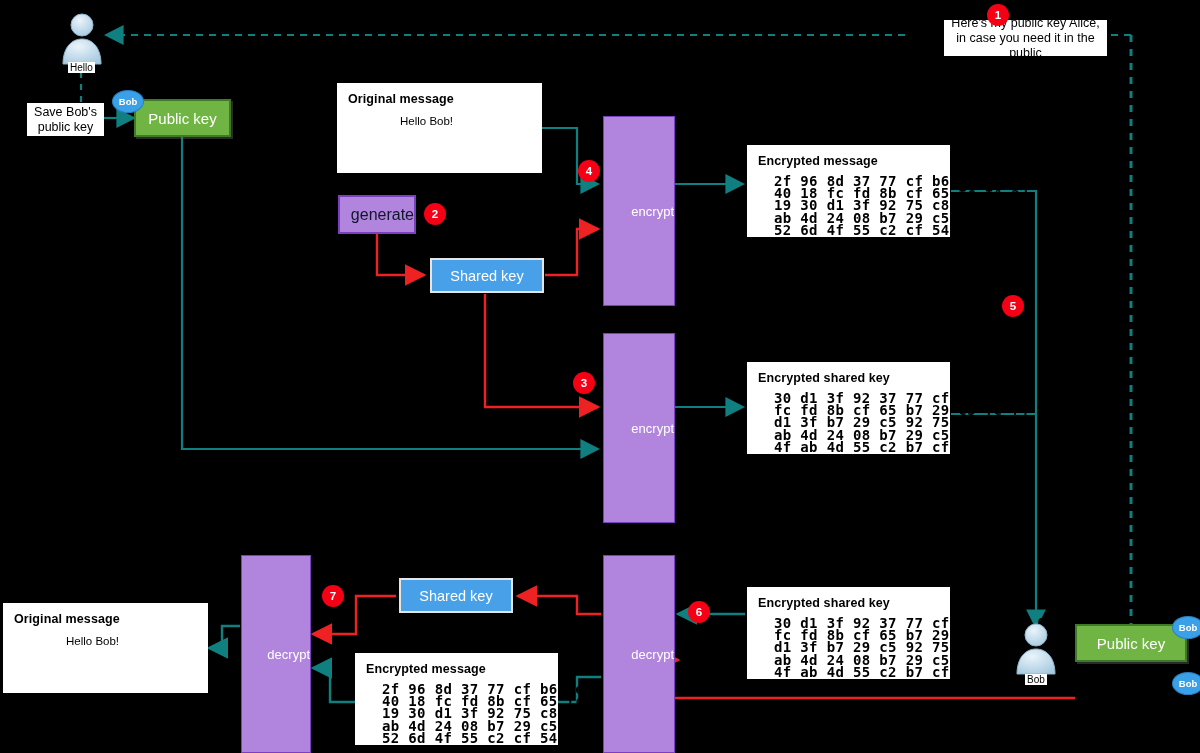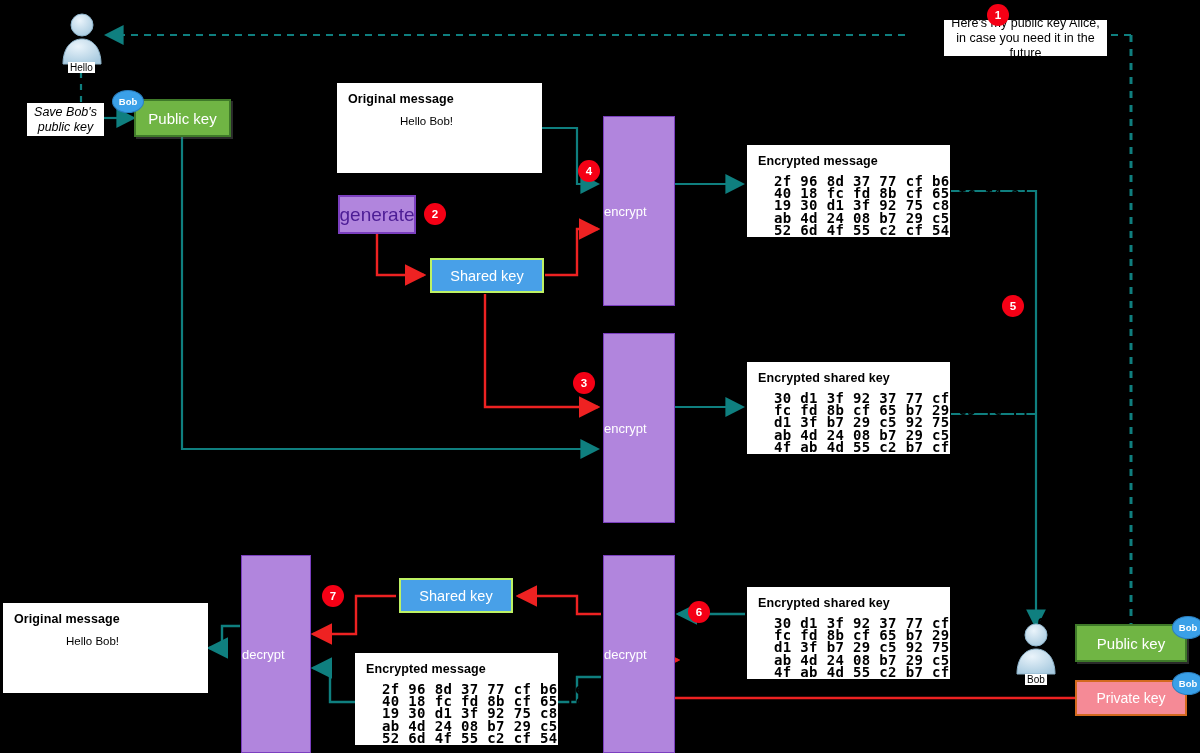--- a/index.html
+++ b/index.html
@@ -14,26 +14,26 @@
   .panel .ttl{font-size:12.5px;font-weight:bold;color:#000;padding:8px 12px 0 10px;letter-spacing:.1px;}
   .panel .body{font-size:11.5px;color:#000;padding:9px 0 0 22px;margin-left:40px;}
   .hexbody{font-family:"DejaVu Sans Mono",monospace;font-size:14px;line-height:12.2px;
            color:#000;padding:7px 0 0 26px;white-space:pre;letter-spacing:.35px;font-weight:bold;}
 
   .note{background:#ffffff;color:#000;display:flex;align-items:center;justify-content:center;
         text-align:center;font-size:12.5px;line-height:15px;}
 
   
   .proc{background:#b185dd;border:1px solid #7b3fbf;color:#fff;display:flex;align-items:center;
-        justify-content:flex-start;font-size:13px;}
-
-  .gen{background:#b185dd;border:2px solid #7b3fbf;color:#4c1d95;display:flex;align-items:center;
-       justify-content:center;font-size:19px;}
-
-  .shared{background:#48a0e8;border:2px solid #bef264;color:#fff;display:flex;align-items:center;
+        justify-content:flex-end;font-size:13px;}
+
+  .gen{background:#b185dd;border:2px solid #7b3fbf;color:#0f172a;display:flex;align-items:center;
+       justify-content:flex-end;font-size:16px;}
+
+  .shared{background:#48a0e8;border:2px solid #e5e5e5;color:#fff;display:flex;align-items:center;
           justify-content:center;font-size:14.5px;}
 
   .pubkey{background:#70b544;border:2px solid #3f7a29;color:#fff;display:flex;align-items:center;
           justify-content:center;font-size:15px;box-shadow:2px 2px 0 rgba(120,120,120,.35);}
 
   .privkey{background:#f58a96;border:2px solid #d2691e;color:#fff;display:flex;align-items:center;
            justify-content:center;font-size:14px;}
 
   .badge{position:absolute;width:30px;height:21px;border-radius:50%;background:#3aa0e8;
          border:1px solid #2b7fc0;color:#fff;font-size:9.5px;font-weight:bold;
@@ -111,26 +111,26 @@
       </defs>
       <circle cx="22" cy="13" r="11" fill="url(#pg)" stroke="#8fb5cc" stroke-width="1"></circle>
       <path d="M3,52 C3,35 12,27 22,27 C32,27 41,35 41,52 Z" fill="url(#pg)" stroke="#8fb5cc" stroke-width="1"></path>
     </svg>
   </div>
   <div class="namelbl" style="left:68px;top:62px;">Hello</div>
 
   <div class="note box" style="left:944px;top:20px;width:163px;height:36px;">
     <div>
       <div>Here's my public key Alice,</div>
-      <div>in case you need it in the future</div>
+      <div>in case you need it in the public</div>
     </div>
   </div>
   <div class="step" style="left:987px;top:4px;">1</div>
 
-  <div class="note box" style="left:27px;top:103px;width:77px;height:33px;font-style:italic;">
+  <div class="note box" style="left:27px;top:103px;width:77px;height:33px;">
     <div>
       <div>Save Bob's</div>
       <div>public key</div>
     </div>
   </div>
 
   <div class="pubkey box" style="left:134px;top:99px;width:97px;height:38px;">
     <span>Public key</span>
   </div>
   <div class="badge" style="left:112px;top:90px;">Bob</div>
@@ -226,18 +226,15 @@
       <path d="M3,52 C3,35 12,27 22,27 C32,27 41,35 41,52 Z" fill="url(#pg)" stroke="#8fb5cc" stroke-width="1"></path>
     </svg>
   </div>
   <div class="namelbl" style="left:1025px;top:674px;">Bob</div>
 
   <div class="pubkey box" style="left:1075px;top:624px;width:112px;height:38px;">
     <span>Public key</span>
   </div>
   <div class="badge" style="left:1172px;top:616px;">Bob</div>
 
-  <div class="privkey box" style="left:1075px;top:680px;width:112px;height:36px;">
-    <span>Private key</span>
-  </div>
   <div class="badge" style="left:1172px;top:672px;">Bob</div>
 
 </div>
 
 </body></html>

